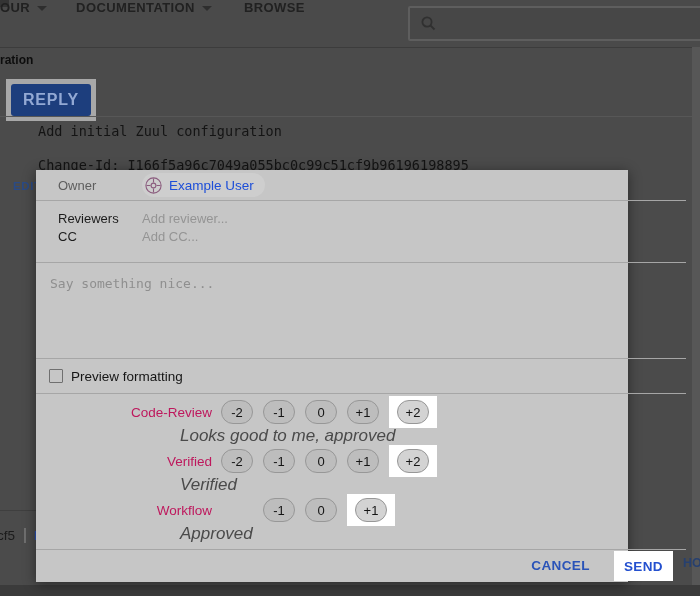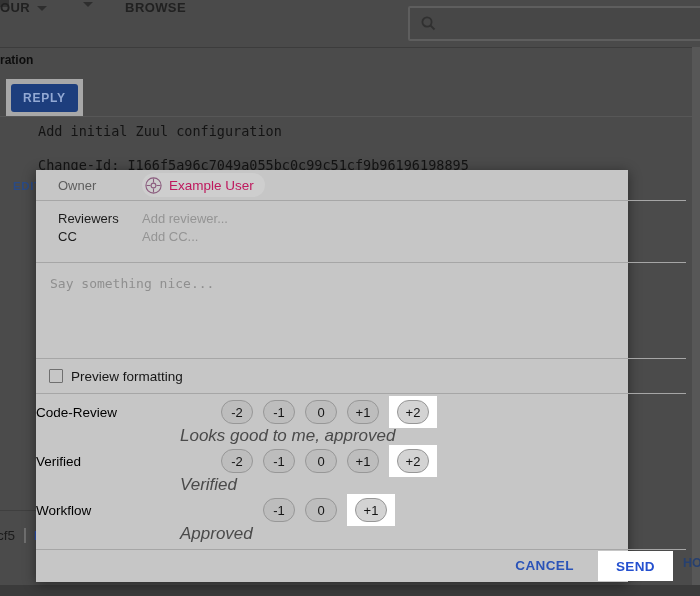--- a/index.html
+++ b/index.html
@@ -18,21 +18,21 @@
   .nav-item.n1{margin-right:32px;}
   .chev{width:0;height:0;border-left:5px solid transparent;border-right:5px solid transparent;
     border-top:5px solid #2e2e2e;margin-left:7px;margin-top:2px;}
   .searchbox{position:absolute;left:408px;top:6px;width:300px;height:35px;background:#474747;
     border:2px solid #5e5e5e;border-radius:2px;display:flex;align-items:center;padding-left:10px;box-sizing:border-box;}
 
   
   .pg-heading{position:absolute;left:0;top:53px;font-size:12px;font-weight:bold;color:#0d0d0d;}
   .reply-frame{position:absolute;left:6px;top:79px;background:#a8a8a8;padding:5px;}
   .reply-btn{display:block;background:#1d3e7d;color:#93a9d4;border:none;border-radius:3px;
-    font-family:"Liberation Sans",sans-serif;font-size:12px;font-weight:bold;letter-spacing:.8px;
+    font-family:"Liberation Sans",sans-serif;font-size:16px;font-weight:bold;letter-spacing:.8px;
     padding:7px 12px;cursor:pointer;}
   .pg-divider{position:absolute;left:0;top:116px;width:700px;height:1px;background:#575757;}
   .mono{font-family:"DejaVu Sans Mono","Liberation Mono",monospace;color:#141414;font-size:13.5px;white-space:pre;}
   .subject{position:absolute;left:38px;top:123px;}
   .changeid{position:absolute;left:38px;top:157px;}
   .edit-link{position:absolute;left:13px;top:180px;font-size:11.5px;font-weight:bold;
     color:#2a4a85;letter-spacing:.6px;}
   .bg-line-left{position:absolute;left:0;top:510px;width:36px;height:1px;background:#3f3f3f;}
   .sha-row{position:absolute;left:-3px;top:528px;display:flex;align-items:center;color:#1b1b1b;font-size:13.5px;}
   .vbar{display:inline-block;width:2px;height:15px;background:#6f6f6f;margin:0 8px 0 9px;}
@@ -43,64 +43,65 @@
 
   
   .dialog{position:absolute;left:36px;top:170px;width:592px;height:412px;background:#c6c6c6;
     box-shadow:0 2px 12px rgba(0,0,0,.45);z-index:20;}
   .hdiv{position:absolute;left:0;width:650px;height:1px;background:#a6a6a6;}
   .drow{position:absolute;left:0;width:650px;display:flex;align-items:center;padding-left:22px;box-sizing:border-box;}
   .dlabel{width:84px;font-size:13px;color:#1c1c1c;flex:none;}
   .owner-lbl{color:#5e5e5e;}
   .chip{display:inline-flex;align-items:center;background:#cecece;border-radius:12px;
     padding:2px 11px 2px 3px;height:20px;cursor:pointer;}
-  .chip-name{font-size:13.5px;color:#be185d;margin-left:7px;}
+  .chip-name{font-size:13.5px;color:#1d4ed8;margin-left:7px;}
   .avatar{width:17px;height:17px;flex:none;}
   .placeholder{font-size:13px;color:#949494;}
   .message{position:absolute;left:0;top:93px;width:650px;height:95px;box-sizing:border-box;
     padding:11px 14px;cursor:text;}
   .message .ph{font-family:"DejaVu Sans Mono","Liberation Mono",monospace;font-size:13px;color:#8f8f8f;}
   .preview-row{position:absolute;left:0;top:189px;width:650px;height:34px;display:flex;
     align-items:center;padding-left:13px;box-sizing:border-box;}
   .cb{width:12px;height:12px;border:1.5px solid #6f6f6f;border-radius:1px;background:transparent;
     margin-right:8px;flex:none;cursor:pointer;}
   .preview-lbl{font-size:13.5px;color:#161616;}
 
   
   .votes{position:absolute;left:0;top:224px;width:650px;}
   .vrow{display:flex;align-items:center;height:32px;margin-top:2px;}
-  .vlabel{width:176px;text-align:left;font-size:13.5px;color:#000000;flex:none;}
+  .vlabel{width:176px;text-align:right;font-size:13.5px;color:#be185d;flex:none;}
   .vbtns{width:214px;margin-left:10px;display:flex;align-items:center;justify-content:center;gap:10px;flex:none;}
   .pill{display:inline-flex;align-items:center;justify-content:center;min-width:32px;height:24px;
     border-radius:12px;background:#bdbdbd;border:1px solid #979797;font-size:13px;color:#151515;
     box-sizing:border-box;cursor:pointer;}
   .hl{display:inline-flex;background:#ffffff;padding:4px 8px;}
   .hl .pill{background:#d3d3d3;}
   .vhint{margin:1px 0 2px 144px;font-size:17px;font-style:italic;color:#4a4a4a;line-height:14px;}
 
   
   .dfooter{position:absolute;left:0;top:379px;width:650px;height:33px;display:flex;
     align-items:center;justify-content:flex-end;padding-right:13px;box-sizing:border-box;}
   .cancel{color:#2a53b8;font-size:13.5px;font-weight:bold;letter-spacing:.4px;margin-right:24px;cursor:pointer;}
-  .send-box{background:#ffffff;padding:6px 18px;cursor:pointer;}
+  .send-box{background:#ffffff;padding:6px 10px;cursor:pointer;}
   .send{color:#2450cf;font-size:13.5px;font-weight:bold;letter-spacing:.4px;}
 </style>
 </head>
 <body>
 
 <div class="screen">
 
   <header class="topbar">
     <div class="logo-notch"></div>
     <nav class="nav">
       <span class="nav-item n0">
         <span>OUR</span>
         <i class="chev"></i>
       </span>
       <span class="nav-item n1">
+        <span>DOCUMENTATION</span>
         <i class="chev"></i>
       </span>
       <span class="nav-item">
         <span>BROWSE</span>
       </span>
     </nav>
     <div class="searchbox">
       <svg class="mag" width="17" height="17" viewBox="0 0 17 17">
         <circle cx="7" cy="7" r="4.6" fill="none" stroke="#303030" stroke-width="1.8"></circle>
         <line x1="10.5" y1="10.5" x2="14.5" y2="14.5" stroke="#303030" stroke-width="1.8"></line>

